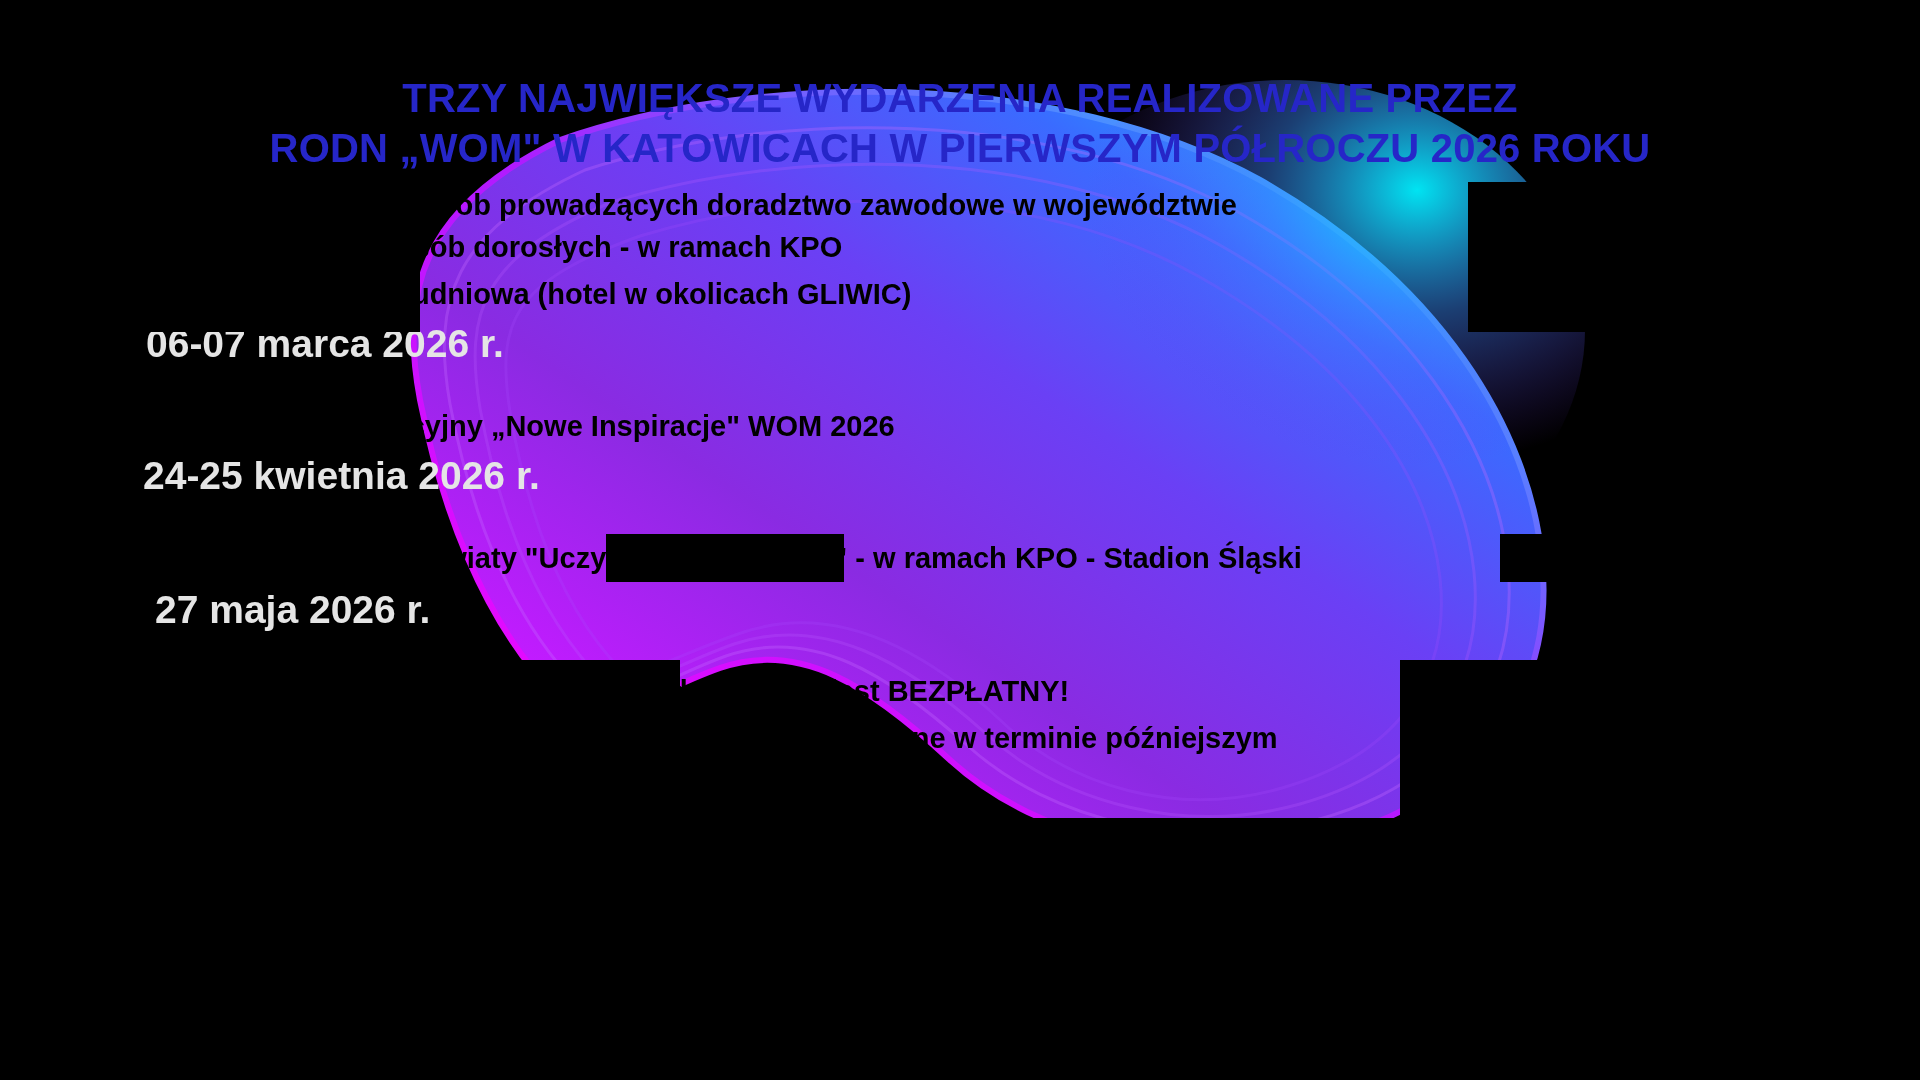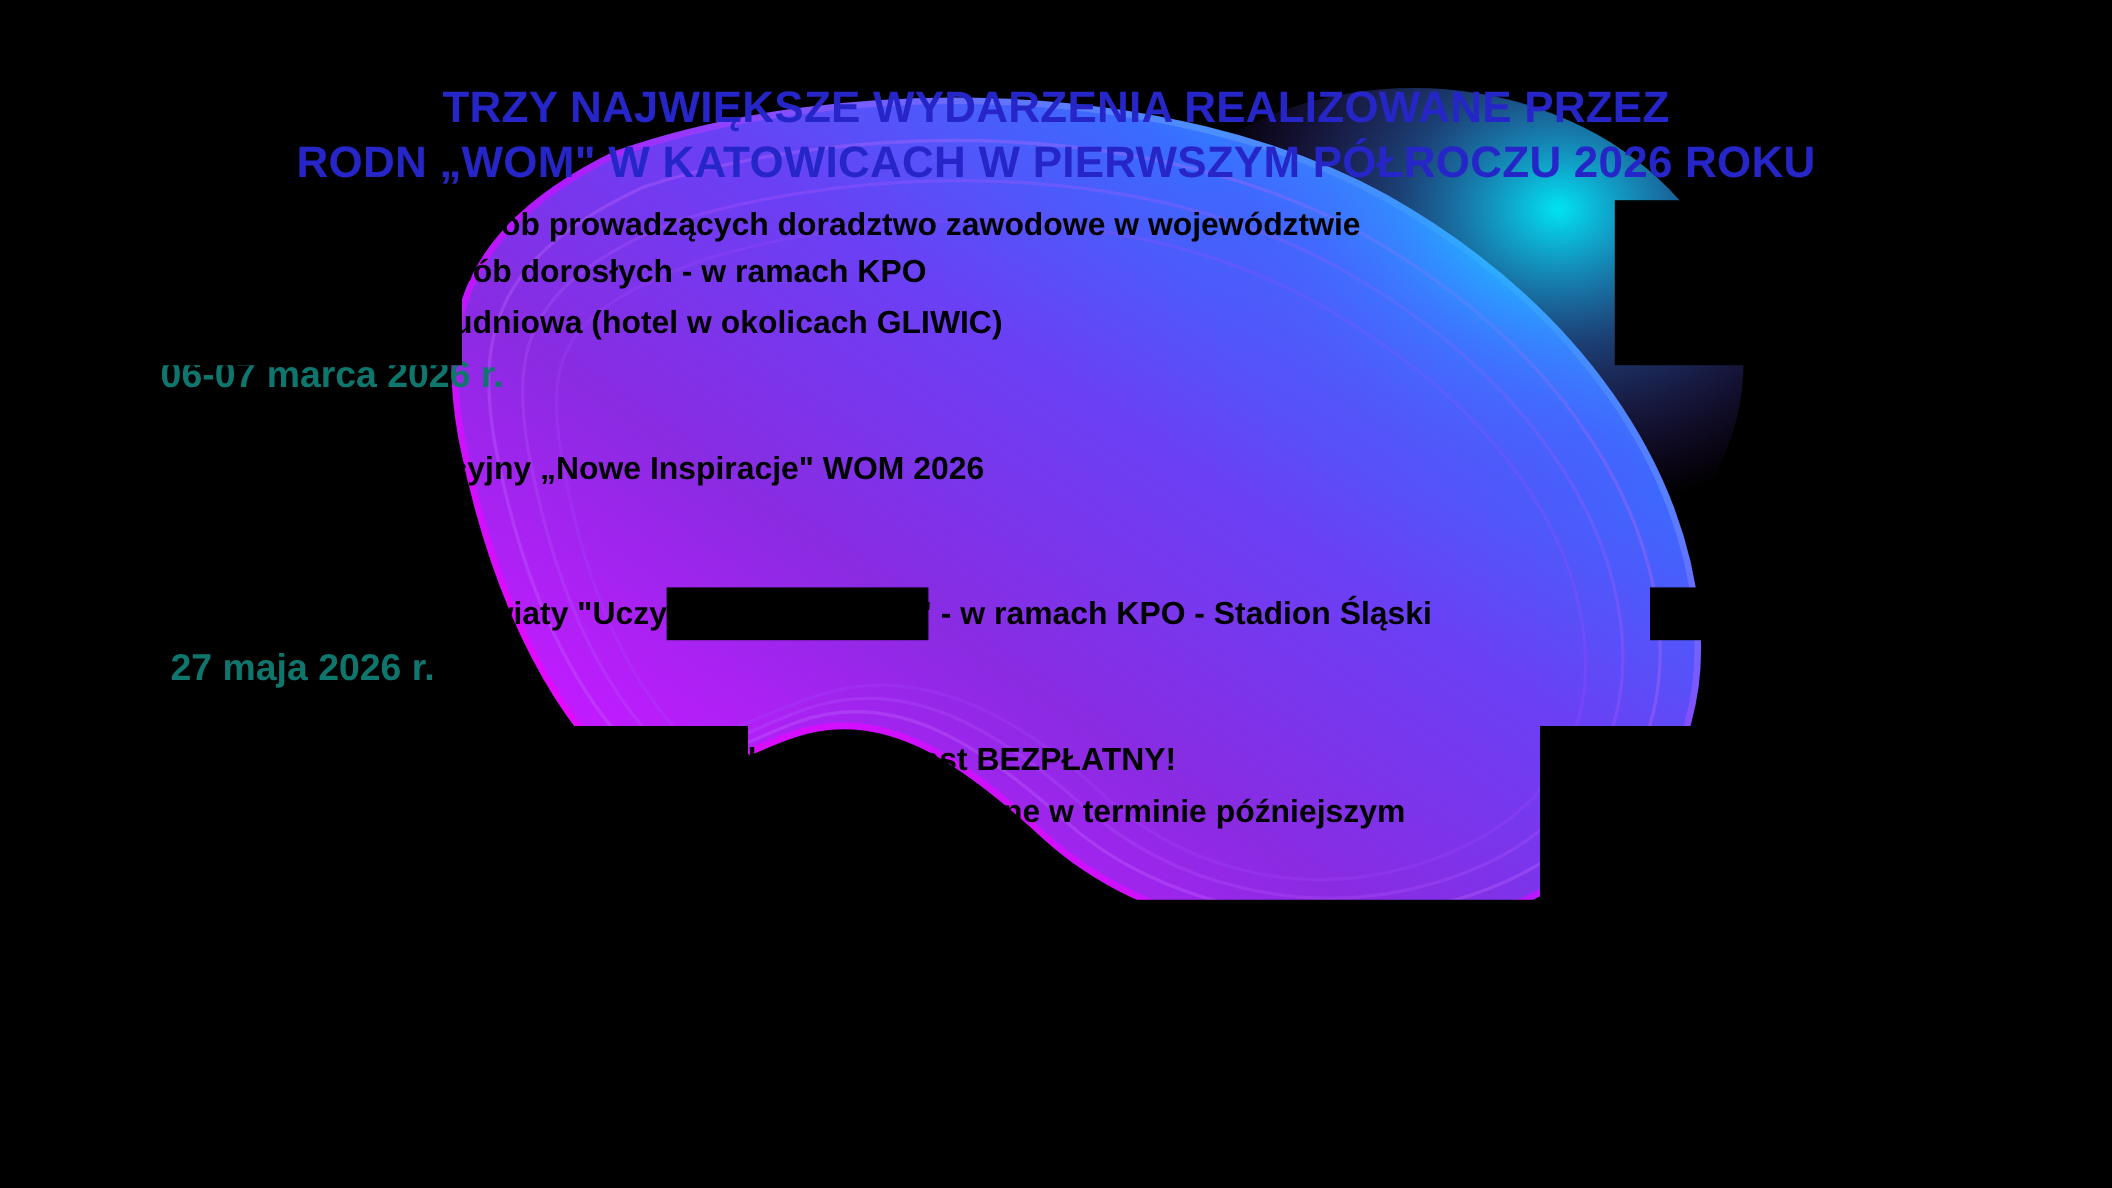--- a/index.html
+++ b/index.html
@@ -61,23 +61,23 @@
     position: absolute;
     color: #000000;
     font-weight: 700;
     font-size: 29px;
     white-space: nowrap;
     font-family: "Liberation Sans", sans-serif;
   }
 
   .date-line {
     position: absolute;
-    color: #0f766e;
+    color: #e5e5e5;
     font-weight: 700;
-    font-size: 34px;
+    font-size: 39px;
     white-space: nowrap;
     font-family: "Liberation Sans", sans-serif;
   }
 
   
   #ev1-l1 { left: 196px; top: 189px; }
   #ev1-l2 { left: 196px; top: 231px; }
   #ev1-l3 { left: 196px; top: 278px; }
   #ev1-date { left: 146px; top: 322px; }
 
@@ -177,20 +177,21 @@
 
     <div id="title-line-1" class="title-line">TRZY NAJWIĘKSZE WYDARZENIA REALIZOWANE PRZEZ</div>
     <div id="title-line-2" class="title-line">RODN „WOM" W KATOWICACH W PIERWSZYM PÓŁROCZU 2026 ROKU</div>
 
     <div id="ev1-l1" class="body-line">Konferencja dla osób prowadzących doradztwo zawodowe w województwie</div>
     <div id="ev1-l2" class="body-line">oraz edukację osób dorosłych - w ramach KPO</div>
     <div id="ev1-l3" class="body-line">Konferencja dwudniowa (hotel w okolicach GLIWIC)</div>
     <div id="ev1-date" class="date-line">06-07 marca 2026 r.</div>
 
     <div id="ev2-l1" class="body-line">Kongres Edukacyjny „Nowe Inspiracje" WOM 2026</div>
+    <div id="ev2-date" class="date-line">24-25 kwietnia 2026 r.</div>
 
     <div id="ev3-l1" class="body-line">Piknik Śląskiej Oświaty "Uczymy dziś dla jutra" - w ramach KPO - Stadion Śląski</div>
     <div id="ev3-date" class="date-line">27 maja 2026 r.</div>
 
     <div id="note-1" class="body-line">Udział we wszystkich wydarzeniach jest BEZPŁATNY!</div>
     <div id="note-2" class="body-line">Szczegółowe informacje zostaną przekazane w terminie późniejszym</div>
     <div id="note-3" class="body-line">za pośrednictwem strony internetowej</div>
   </div>
 
   <div class="occluder" style="left:0; top:182px; width:420px; height:150px;"></div>

